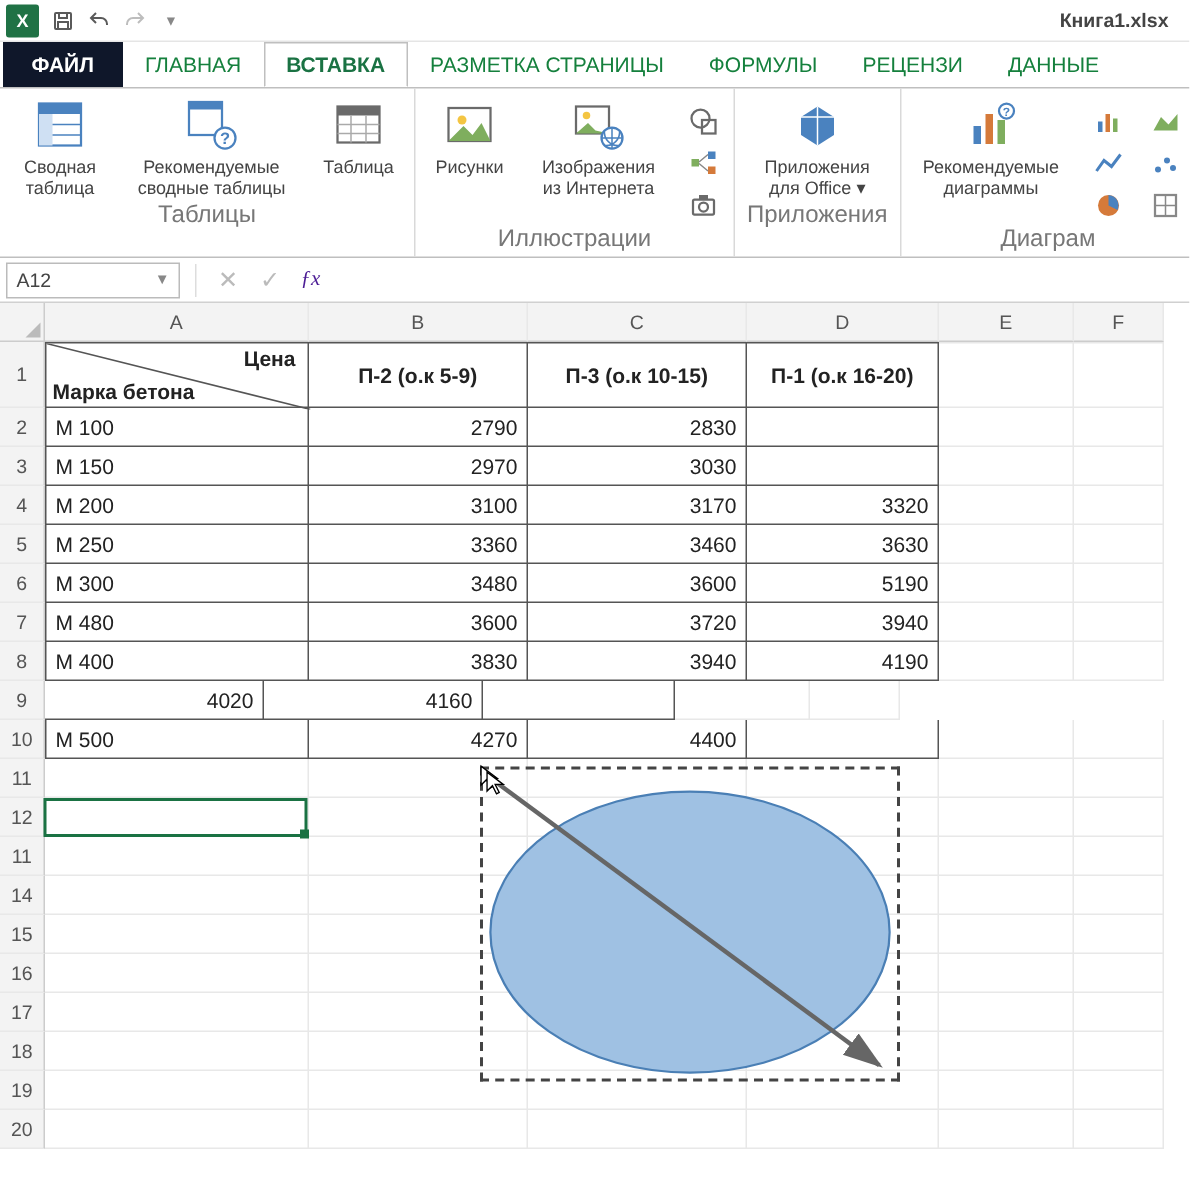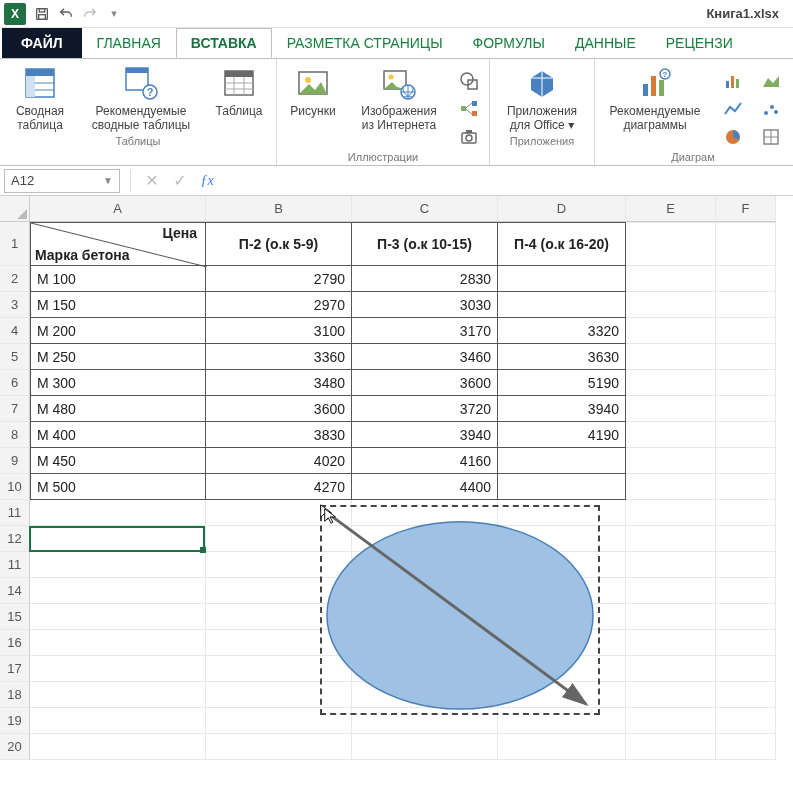--- a/index.html
+++ b/index.html
@@ -16,29 +16,29 @@
   .tab { padding:6px 14px; font-size:14px; color:#15803d; border:1px solid transparent; }
   .tab.file { background:#0f172a; color:#fff; font-weight:600; padding:6px 18px; }
   .tab.active { border:1px solid #bfbfbf; border-bottom:1px solid #fff; color:#1a7243; font-weight:600; background:#fff;}
   
   .ribbon { border-top:1px solid #bfbfbf; border-bottom:1px solid #bfbfbf; background:#fff; display:flex; }
   .group { border-right:1px solid #d9d9d9; padding:6px 8px 2px; display:flex; flex-direction:column; align-items:center; }
   .group-items { display:flex; gap:14px; align-items:flex-start; }
   .rbtn { display:flex; flex-direction:column; align-items:center; width:70px; font-size:12px; color:#444; text-align:center; line-height:1.15; }
   .rbtn .icon { width:36px; height:36px; display:flex; align-items:center; justify-content:center; margin-bottom:4px;}
   .rbtn .icon svg { width:34px; height:34px; }
-  .group-label { font-size:11px; color:#777; margin-top:2px; text-align:center; }
+  .group-label { font-size:16px; color:#777; margin-top:2px; text-align:center; }
   .smallcol { display:flex; flex-direction:column; gap:4px; padding-top:4px;}
   .smallbtn { width:24px; height:24px; display:flex; align-items:center; justify-content:center;}
   .smallbtn svg{width:20px;height:20px;}
   
   .fbar { height:30px; border-bottom:1px solid #d0d0d0; display:flex; align-items:center; padding:2px 4px; gap:6px;text-align:right; }
   .namebox { width:116px; height:24px; border:1px solid #bbb; display:flex; align-items:center; justify-content:space-between; padding:0 6px; font-size:13px; }
   .fbar .sep { width:1px; height:22px; background:#ddd; margin:0 4px;}
-  .fbar .fx-icon { width:20px; height:20px; color:#3b82f6; display:flex; align-items:center; justify-content:center; font-style:italic; font-size:14px; font-family:'Times New Roman',serif;}
+  .fbar .fx-icon { width:20px; height:20px; color:#4c1d95; display:flex; align-items:center; justify-content:center; font-style:italic; font-size:14px; font-family:'Times New Roman',serif;}
   .fbar .fbtn { width:22px; height:22px; color:#bbb; display:flex; align-items:center; justify-content:center;}
   
   .sheet { display:flex; }
   .rowhdrs { display:flex; flex-direction:column; }
   .corner { height:26px; width:30px; border-right:1px solid #ccc; border-bottom:1px solid #ccc; background:#f3f3f3; position:relative;}
   .corner::after{content:'';position:absolute;right:2px;bottom:2px;width:0;height:0;border-style:solid;border-width:0 0 10px 10px;border-color:transparent transparent #bbb transparent;}
   .rowhdr { width:30px; height:26px; border-right:1px solid #ccc; border-bottom:1px solid #e8e8e8; background:#f3f3f3; display:flex; align-items:center; justify-content:center; font-size:13px; color:#555;}
   .rowhdr.tall { height:44px; }
   .cols { flex:1; position:relative;}
   .colhdrs { display:flex; }
@@ -92,22 +92,22 @@
   <div class="spacer"></div>
   <div class="doc-title">Книга1.xlsx</div>
 </div>
 
 <div class="tabbar">
   <div class="tab file">ФАЙЛ</div>
   <div class="tab">ГЛАВНАЯ</div>
   <div class="tab active">ВСТАВКА</div>
   <div class="tab">РАЗМЕТКА СТРАНИЦЫ</div>
   <div class="tab">ФОРМУЛЫ</div>
+  <div class="tab">РЕЦЕНЗИ</div>
   <div class="tab">ДАННЫЕ</div>
-  <div class="tab">РЕЦЕНЗИ</div>
 </div>
 
 <div class="ribbon">
 
   <div class="group">
     <div class="group-items">
       <div class="rbtn" style="width:64px;">
         <div class="icon">
           <svg viewBox="0 0 34 34">
               <rect x="3" y="3" width="28" height="28" fill="#fff" stroke="#4a82bf" stroke-width="1.5"></rect>
@@ -326,21 +326,21 @@
     <div class="gridrow thead bordered">
       <div class="cell cA tall firstcol">
         <svg style="position:absolute;left:0;top:0;" width="176" height="44">
             <line x1="0" y1="0" x2="176" y2="44" stroke="#555" stroke-width="1"></line>
           </svg>
         <span class="topright">Цена</span>
         <span class="botleft">Марка бетона</span>
       </div>
       <div class="cell cB tall">П-2 (о.к 5-9)</div>
       <div class="cell cC tall">П-3 (о.к 10-15)</div>
-      <div class="cell cD tall">П-4 (о.к 16-20)</div>
+      <div class="cell cD tall">П-1 (о.к 16-20)</div>
       <div class="cell cE tall"></div>
       <div class="cell cF tall"></div>
     </div>
 
     <div id="data-rows">
         <div class="gridrow bordered">
           <div class="cell cA firstcol">М 100</div>
           <div class="cell cB num">2790</div>
           <div class="cell cC num">2830</div>
           <div class="cell cD num"></div>
@@ -389,21 +389,20 @@
         </div>
         <div class="gridrow bordered">
           <div class="cell cA firstcol">М 400</div>
           <div class="cell cB num">3830</div>
           <div class="cell cC num">3940</div>
           <div class="cell cD num">4190</div>
           <div class="cell cE"></div>
           <div class="cell cF"></div>
         </div>
         <div class="gridrow bordered">
-          <div class="cell cA firstcol">М 450</div>
           <div class="cell cB num">4020</div>
           <div class="cell cC num">4160</div>
           <div class="cell cD num"></div>
           <div class="cell cE"></div>
           <div class="cell cF"></div>
         </div>
         <div class="gridrow bordered">
           <div class="cell cA firstcol">М 500</div>
           <div class="cell cB num">4270</div>
           <div class="cell cC num">4400</div>

